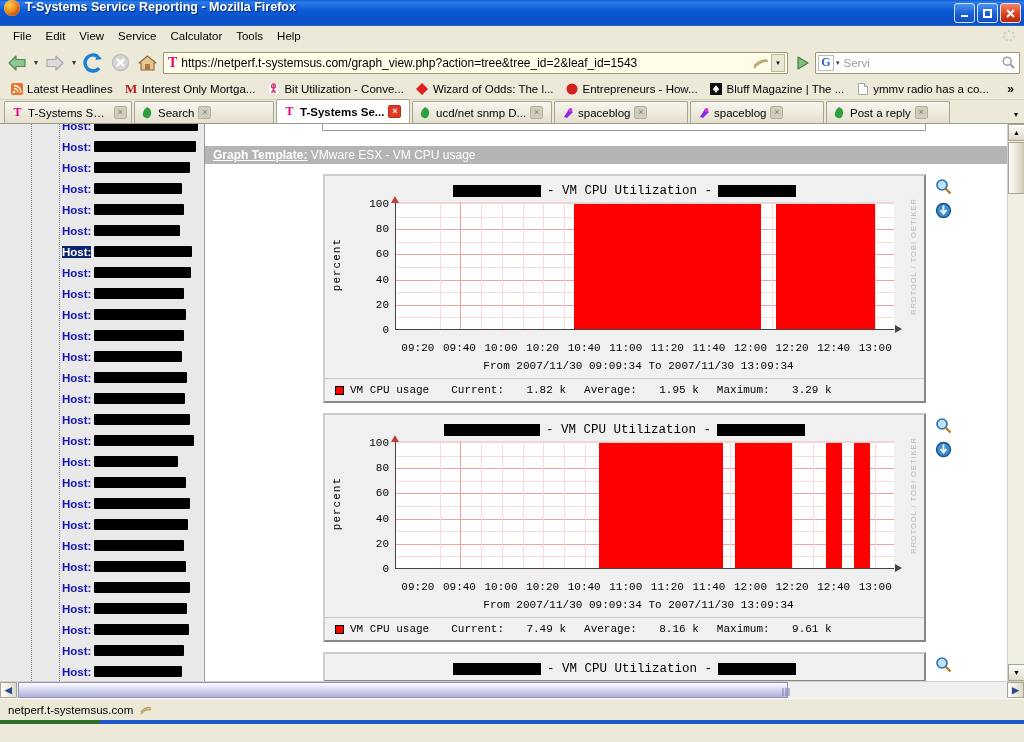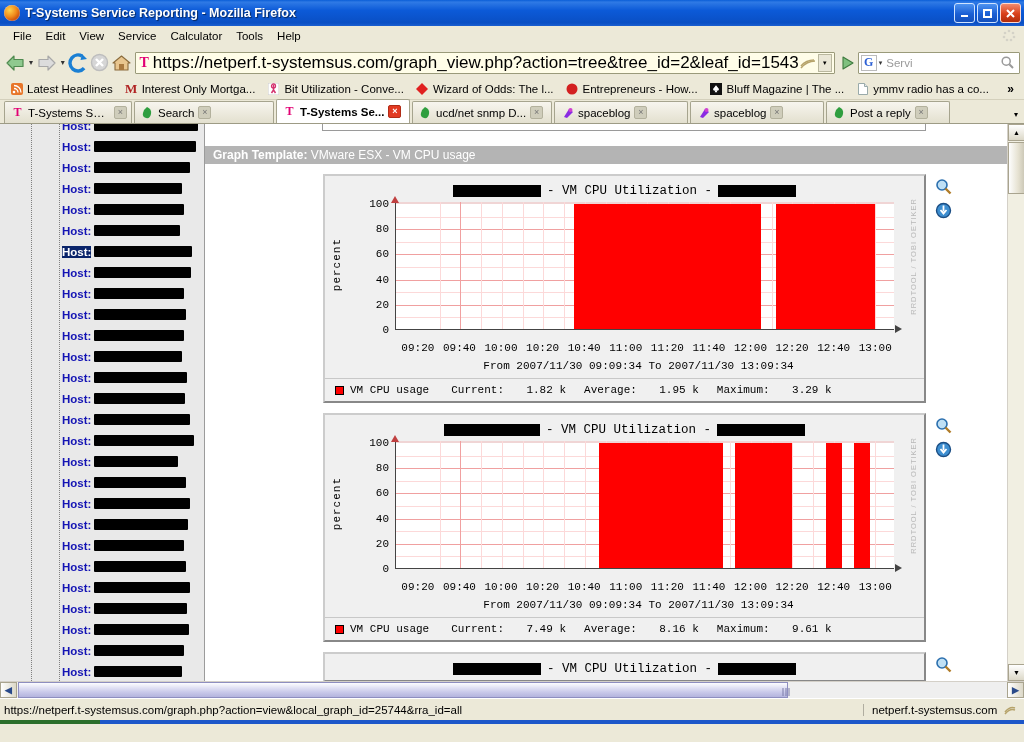--- a/index.html
+++ b/index.html
@@ -9,21 +9,21 @@
     overflow: hidden;
     font-family: "Liberation Sans", sans-serif;
     font-size: 11px;
     background: #ece9d8;
   }
 
   
   .titlebar {
     height: 26px;
     background: linear-gradient(to bottom, #0a5ed7 0%, #2f7ae5 8%, #0c5ad8 40%, #0a4fc4 88%, #1b5fd0 100%);
-    display: flex; align-items: center;
+    display: flex; align-items: flex-start;
     padding: 0 2px 0 4px;
     position: relative;
   }
   .titlebar .ffico {
     width: 16px; height: 16px; margin-right: 5px;
     border-radius: 50%;
     background: radial-gradient(circle at 35% 32%, #ffd34d 0%, #f08a1c 45%, #c74a0b 75%, #7a2a06 100%);
     box-shadow: inset 0 0 1px #fff;
     flex: 0 0 auto;
   }
@@ -72,21 +72,21 @@
     border: 1px solid #9a9a7a;
     display: flex; align-items: center; padding: 0 2px;
     border-radius: 1px;
   }
   .urlbox .tlogo {
     color: #e20074; font-weight: bold; font-size: 14px;
     font-family: "Liberation Serif", serif;
     padding: 0 4px 0 2px;
   }
   .urlbox .urltext {
-    flex: 1; font-size: 17px; color: #000; white-space: nowrap; overflow: hidden;
+    flex: 1; font-size: 12px; color: #000; white-space: nowrap; overflow: hidden;
   }
   .urlbox .goicons { display: flex; align-items: center; gap: 1px; }
   .rssbtn { width: 18px; height: 18px; display:flex;align-items:center;justify-content:center;}
   .dropcaret { width: 14px; height: 18px; border:1px solid #b9b79e; background:#eae7d6;
     display:flex;align-items:center;justify-content:center;font-size:7px;}
   .gobtn { width: 22px; height: 22px; display:flex;align-items:center;justify-content:center;}
   .searchbox {
     width: 205px; height: 22px; background: #fff;
     border: 1px solid #9a9a7a; display: flex; align-items: center;
     padding: 0 2px; border-radius: 1px;
@@ -201,21 +201,21 @@
   .toprow .boxedgeR { position:absolute; left:720px; top:-14px; width:1px; height:21px; background:#9a9a9a;}
 
   .tmplhdr {
     background: #b4b4b4;
     color: #fff;
     height: 19px; line-height: 19px;
     padding-left: 8px;
     font-size: 12px;
     border-top: 1px solid #fff;
   }
-  .tmplhdr b { color: #fff; font-weight: bold; }
+  .tmplhdr b { color: #fff; font-weight: bold; text-decoration: underline; }
   .tmplhdr span.val { color: #ffffff; font-weight: normal; }
 
   .graphblock {
     position: relative;
     padding: 10px 0 0 0;
   }
   .graphcard {
     margin-left: 118px;
     width: 603px;
     border: 2px solid #ccc;
@@ -963,21 +963,20 @@
           <g stroke="#7b7ba8" stroke-width="1">
       <path d="M1 0 v8 M4 0 v8 M7 0 v8"></path>
           </g>
         </svg>
     </div>
   </div>
   <div class="harrow">▶</div>
 </div>
 
 <div class="statusbar">
-  <div class="sb-left">https://netperf.t-systemsus.com/graph.php?action=view&amp;local_graph_id=25744&amp;rra_id=all</div>
   <div class="sb-right">
     <span>netperf.t-systemsus.com</span>
     <span class="sb-lock">
       <svg width="14" height="13" viewBox="0 0 14 13">
         <path d="M2 9 q5 -6 10 -4" stroke="#b6a36a" stroke-width="1.6" fill="none"></path>
         <path d="M2 11 q5 -6 10 -4" stroke="#b6a36a" stroke-width="1.6" fill="none"></path>
       </svg>
     </span>
   </div>
 </div>

